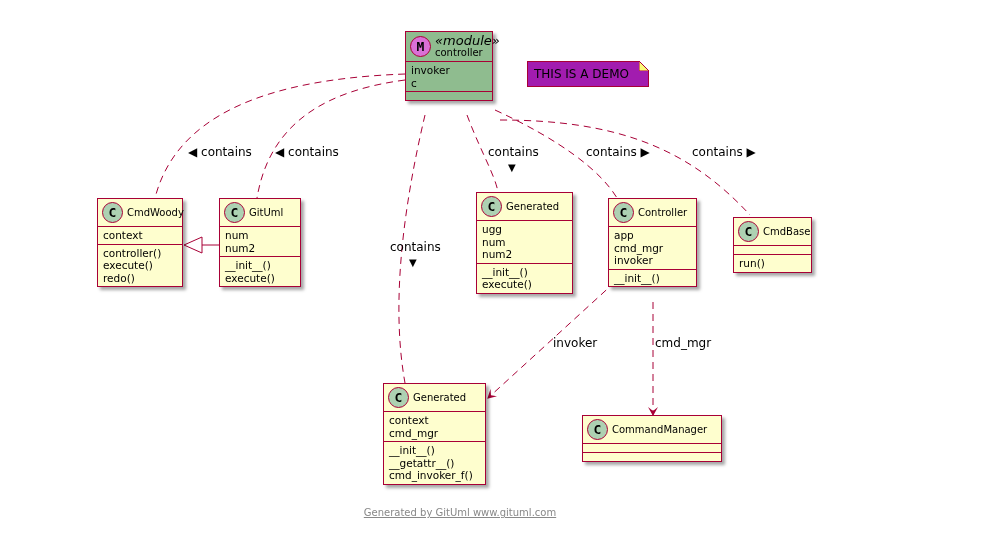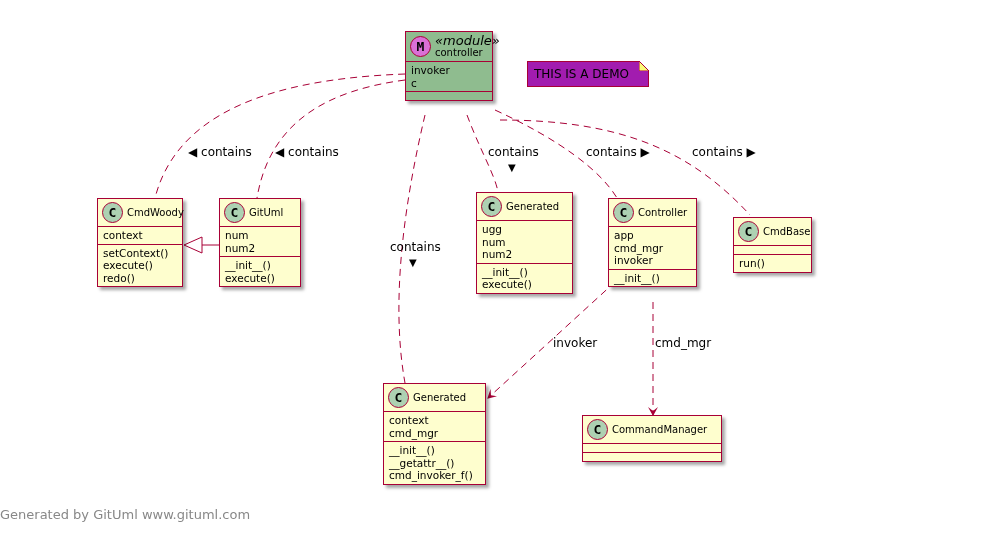--- a/index.html
+++ b/index.html
@@ -19,22 +19,22 @@
   .cname { font-size:10px; }
   .stereo { font-style:italic; font-size:13px; line-height:12px; }
   .sec { border-top:1.5px solid #A80036; padding:2px 5px; min-height:4px; line-height:12.5px; }
   .elabel { position:absolute; font-size:12px; color:#000; white-space:nowrap; }
   .note { position:absolute; left:527px; top:61px; width:122px; height:26px;
           background:#a21caf; border:1px solid #A80036; box-sizing:border-box;
           box-shadow:3px 3px 3px rgba(0,0,0,0.35);
           font-size:12px; padding:5px 0 0 6px;
           clip-path:polygon(0 0, calc(100% - 10px) 0, 100% 10px, 100% 100%, 0 100%); }
   .note-fold { position:absolute; left:639px; top:61px; width:10px; height:10px; }
-  .footer { position:absolute; left:0; width:920px; top:507px; text-align:left;
-            font-size:13px; color:#888; }
+  .footer { position:absolute; left:0; width:920px; top:507px; text-align:center;
+            font-size:10px; color:#888;text-decoration:underline; }
 </style>
 </head>
 <body>
 
 <svg class="edges" viewBox="0 0 993 533">
   <defs>
     <marker id="arr" markerWidth="10" markerHeight="10" refX="8" refY="5" orient="auto" markerUnits="userSpaceOnUse">
       <path d="M0,0 L9,5 L0,10 L4,5 Z" fill="#A80036"></path>
     </marker>
   </defs>
@@ -79,21 +79,21 @@
 
 <div class="cls" style="left:97px;top:198px;width:86px;">
   <div class="hdr">
     <span class="badge">C</span>
     <span class="cname">CmdWoody</span>
   </div>
   <div class="sec">
     <div>context</div>
   </div>
   <div class="sec">
-    <div>setContext()</div>
+    <div>controller()</div>
     <div>execute()</div>
     <div>redo()</div>
   </div>
 </div>
 
 <div class="cls" style="left:219px;top:198px;width:82px;">
   <div class="hdr">
     <span class="badge">C</span>
     <span class="cname">GitUml</span>
   </div>

